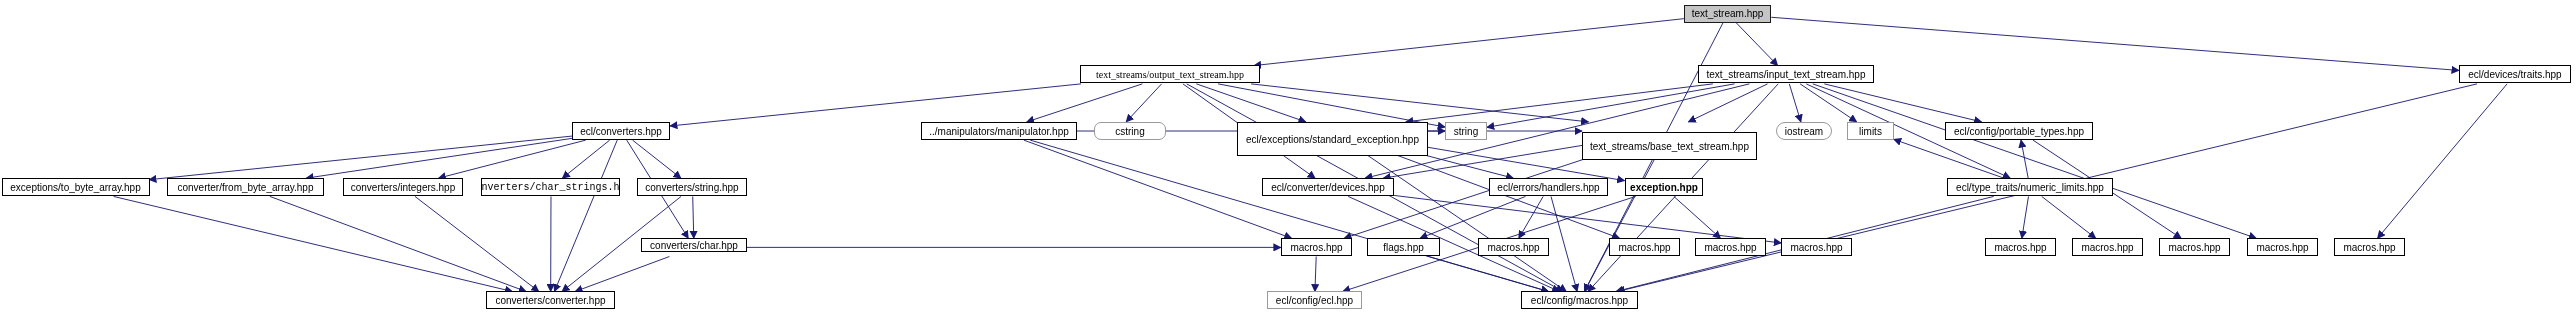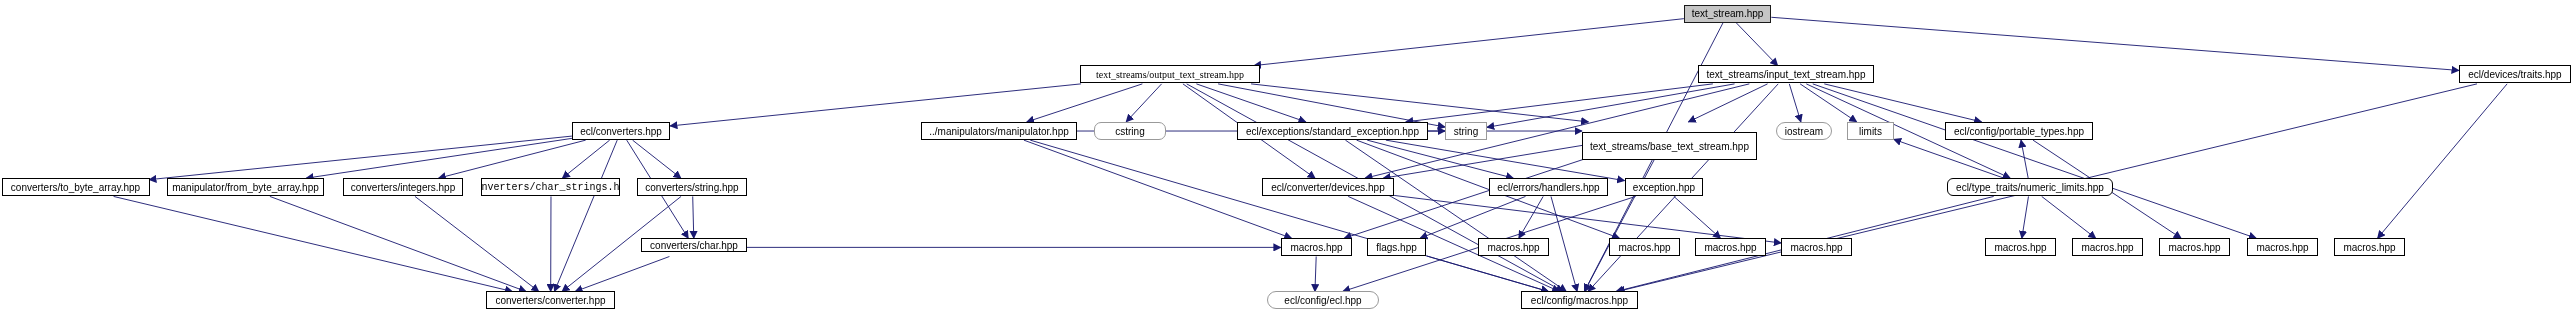--- a/index.html
+++ b/index.html
@@ -123,45 +123,45 @@
       </g>
   </svg>
   <div id="node-layer">
       <div class="node root" style="left: 1684px; top: 4.6px; width: 87px; height: 18px;">text_stream.hpp</div>
       <div class="node normal" style="left: 1080px; top: 65px; width: 180px; height: 18px; font-family: Liberation Serif, serif;">text_streams/output_text_stream.hpp</div>
       <div class="node normal" style="left: 1698px; top: 65px; width: 176px; height: 18px;">text_streams/input_text_stream.hpp</div>
       <div class="node normal" style="left: 2459px; top: 65px; width: 112px; height: 18px;">ecl/devices/traits.hpp</div>
       <div class="node normal" style="left: 572px; top: 122px; width: 98px; height: 18px;">ecl/converters.hpp</div>
       <div class="node normal" style="left: 921px; top: 122px; width: 156px; height: 18px;">../manipulators/manipulator.hpp</div>
       <div class="node system" style="left: 1094px; top: 122px; width: 72px; height: 18px; border-radius: 7px;">cstring</div>
-      <div class="node normal" style="left: 1237px; top: 122px; width: 191px; height: 18px;">ecl/exceptions/standard_exception.hpp</div>
+      <div class="node normal" style="left: 1237px; top: 122px; width: 191px; height: 34px;">ecl/exceptions/standard_exception.hpp</div>
       <div class="node system" style="left: 1445px; top: 122px; width: 42px; height: 18px;">string</div>
       <div class="node bold" style="left: 1582px; top: 132px; width: 175px; height: 28px;">text_streams/base_text_stream.hpp</div>
       <div class="node system" style="left: 1776px; top: 122px; width: 56px; height: 18px; border-radius: 9px;">iostream</div>
       <div class="node system" style="left: 1847px; top: 122px; width: 47px; height: 18px;">limits</div>
       <div class="node normal" style="left: 1945px; top: 122px; width: 148px; height: 18px;">ecl/config/portable_types.hpp</div>
-      <div class="node normal" style="left: 1.5px; top: 178px; width: 148px; height: 18px;">converters/to_byte_array.hpp</div>
-      <div class="node normal" style="left: 167px; top: 178px; width: 157px; height: 18px;">manipulator/from_byte_array.hpp</div>
+      <div class="node normal" style="left: 1.5px; top: 178px; width: 148px; height: 18px;">exceptions/to_byte_array.hpp</div>
+      <div class="node normal" style="left: 167px; top: 178px; width: 157px; height: 18px;">converter/from_byte_array.hpp</div>
       <div class="node normal" style="left: 343px; top: 178px; width: 120px; height: 18px;">converters/integers.hpp</div>
       <div class="node normal" style="left: 481px; top: 178px; width: 139px; height: 18px; font-family: Liberation Mono, monospace;">converters/char_strings.hpp</div>
       <div class="node normal" style="left: 637px; top: 178px; width: 110px; height: 18px;">converters/string.hpp</div>
       <div class="node bold" style="left: 1262px; top: 178px; width: 132px; height: 18px;">ecl/converter/devices.hpp</div>
       <div class="node normal" style="left: 1489px; top: 178px; width: 119px; height: 18px;">ecl/errors/handlers.hpp</div>
-      <div class="node normal" style="left: 1625px; top: 178px; width: 78px; height: 18px;">exception.hpp</div>
-      <div class="node bold" style="left: 1947px; top: 178px; width: 166px; height: 18px; border-radius: 6px;">ecl/type_traits/numeric_limits.hpp</div>
+      <div class="node normal" style="left: 1625px; top: 178px; width: 78px; height: 18px; font-weight: bold;">exception.hpp</div>
+      <div class="node bold" style="left: 1947px; top: 178px; width: 166px; height: 18px;">ecl/type_traits/numeric_limits.hpp</div>
       <div class="node normal" style="left: 641px; top: 238px; width: 106px; height: 14px;">converters/char.hpp</div>
       <div class="node normal" style="left: 1281px; top: 238px; width: 71px; height: 18px;">macros.hpp</div>
-      <div class="node normal" style="left: 1367px; top: 238px; width: 59px; height: 18px;">flags.hpp</div>
+      <div class="node normal" style="left: 1367px; top: 238px; width: 73px; height: 18px;">flags.hpp</div>
       <div class="node normal" style="left: 1478px; top: 238px; width: 71px; height: 18px;">macros.hpp</div>
       <div class="node normal" style="left: 1609px; top: 238px; width: 71px; height: 18px;">macros.hpp</div>
       <div class="node normal" style="left: 1695px; top: 238px; width: 71px; height: 18px;">macros.hpp</div>
       <div class="node normal" style="left: 1781px; top: 238px; width: 71px; height: 18px;">macros.hpp</div>
       <div class="node normal" style="left: 1985px; top: 238px; width: 71px; height: 18px;">macros.hpp</div>
       <div class="node normal" style="left: 2072px; top: 238px; width: 71px; height: 18px;">macros.hpp</div>
       <div class="node normal" style="left: 2159px; top: 238px; width: 71px; height: 18px;">macros.hpp</div>
       <div class="node normal" style="left: 2247px; top: 238px; width: 71px; height: 18px;">macros.hpp</div>
       <div class="node normal" style="left: 2334px; top: 238px; width: 71px; height: 18px;">macros.hpp</div>
       <div class="node normal" style="left: 486px; top: 291px; width: 129px; height: 18px;">converters/converter.hpp</div>
-      <div class="node system" style="left: 1267px; top: 291px; width: 112px; height: 18px; border-radius: 9px;">ecl/config/ecl.hpp</div>
+      <div class="node system" style="left: 1267px; top: 291px; width: 95px; height: 18px;">ecl/config/ecl.hpp</div>
       <div class="node bold" style="left: 1521px; top: 291px; width: 117px; height: 18px;">ecl/config/macros.hpp</div>
     </div>
 </div>
 
 
 </body></html>

